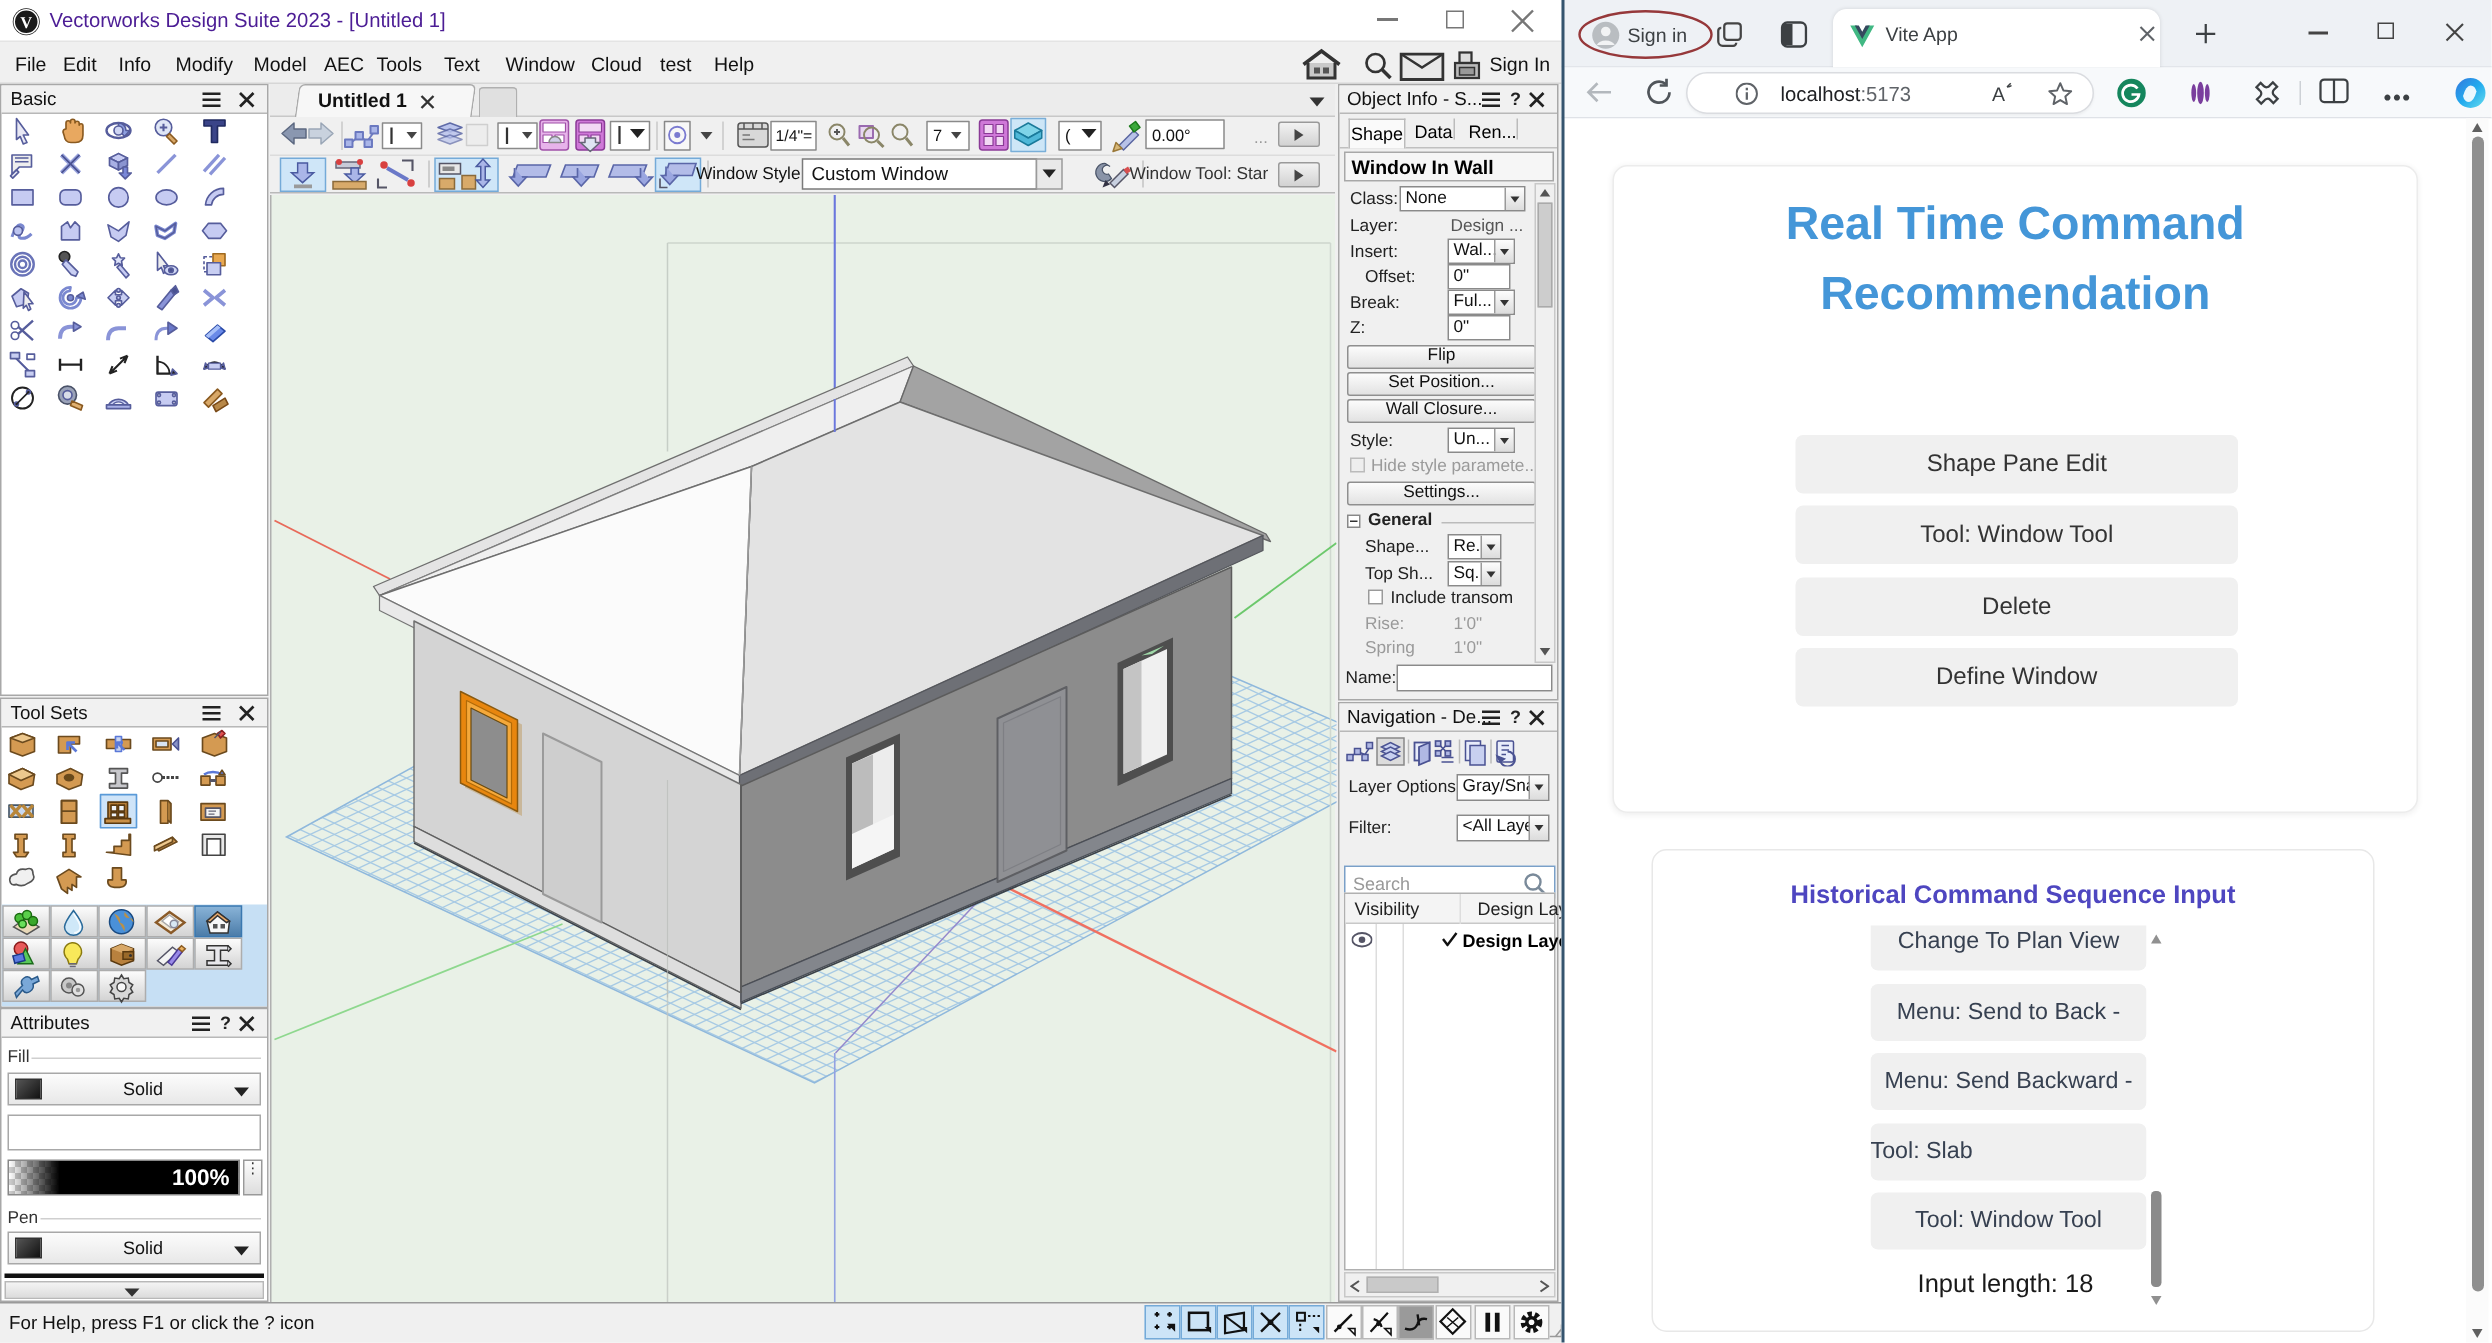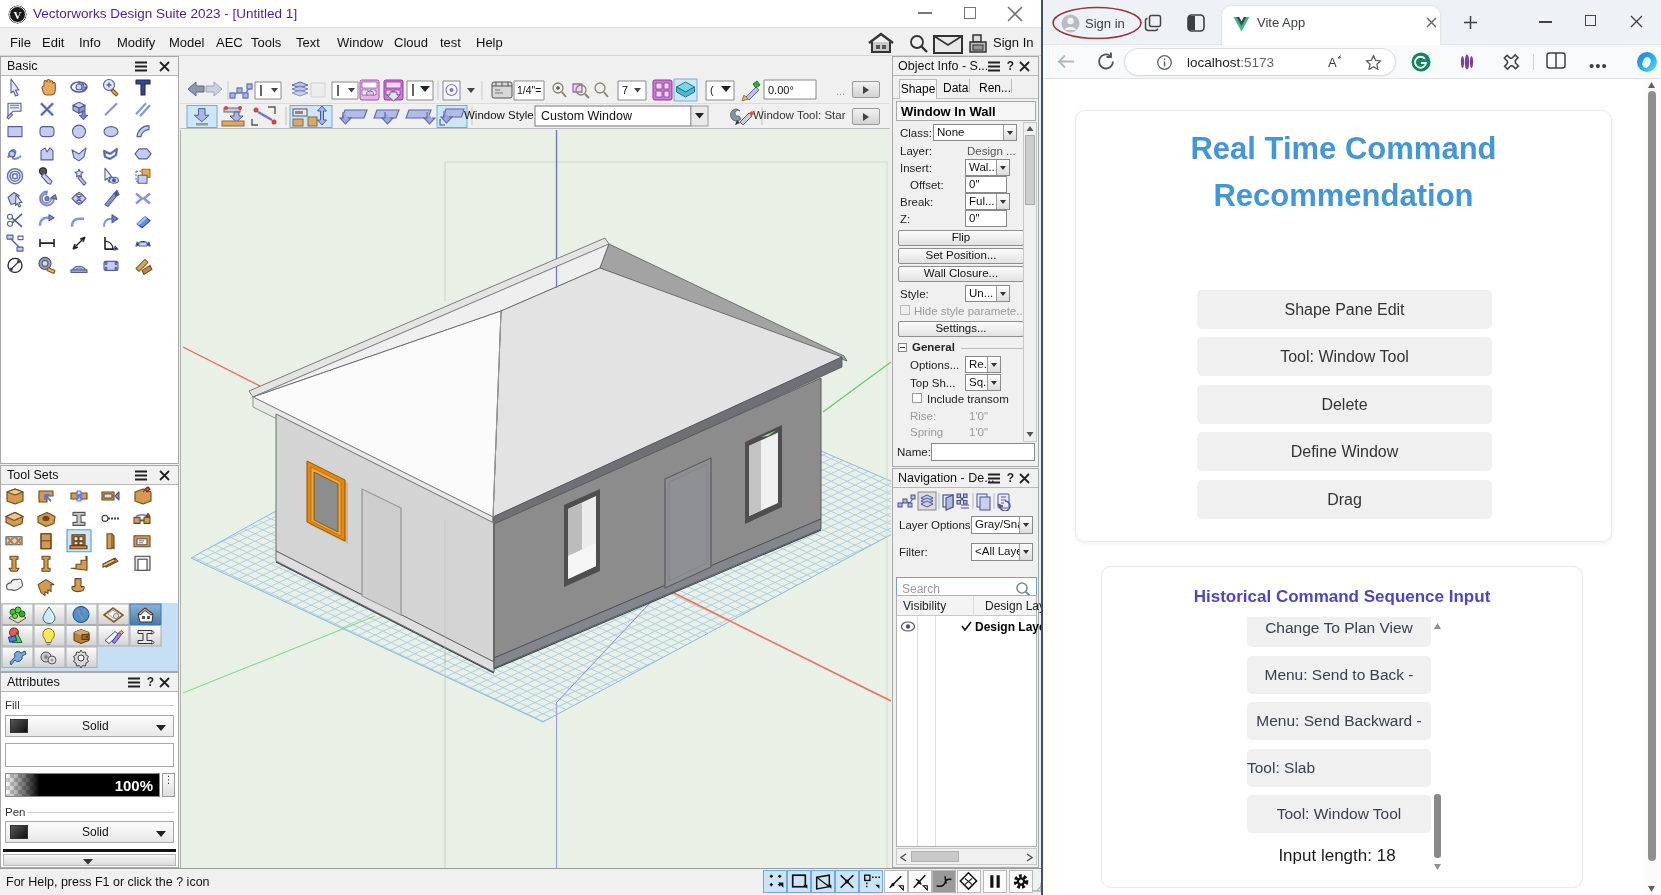--- a/index.html
+++ b/index.html
@@ -61,20 +61,31 @@
  <svg class="ab" style="left:933px;top:7px" width="30" height="19" viewBox="0 0 30 19">
         <rect x="1" y="1" width="28" height="17" fill="#e8e8e8" stroke="#333" stroke-width="2"></rect>
         <path d="M1 1 L15 10 L29 1" fill="none" stroke="#333" stroke-width="1.6"></path>
       </svg>
  <svg class="ab" style="left:969px;top:6px" width="18" height="20" viewBox="0 0 18 20">
         <rect x="4" y="1" width="8" height="7" fill="#ddd" stroke="#333" stroke-width="1.5"></rect>
         <rect x="1" y="8" width="16" height="10" fill="#bbb" stroke="#333" stroke-width="1.5"></rect>
         <rect x="4" y="11" width="10" height="5" fill="#999" stroke="#333" stroke-width="1"></rect>
       </svg>
  <div class="ab" style="left:993px;top:7px;font-size:13px;color:#111">Sign In</div>
+</div>
+<div class="ab" style="left:180px;top:56px;width:710px;height:22px;background:#ececec;border-bottom:1px solid #c8c8c8">
+ <div class="ab" style="left:18px;top:0;width:118px;height:22px;background:#f7f7f7;border:1px solid #aaa;border-bottom:none;border-radius:4px 4px 0 0;transform:skewX(-8deg)"></div>
+ <div class="ab" style="left:32px;top:3px;font-size:13px;font-weight:bold;color:#111">Untitled 1</div>
+ <svg class="ab" style="left:100px;top:7px" width="10" height="10">
+        <path d="M1 1 L9 9 M9 1 L1 9" stroke="#333" stroke-width="1.6"></path>
+      </svg>
+ <div class="ab" style="left:139px;top:2px;width:26px;height:20px;background:#e0e0e0;border:1px solid #b0b0b0;border-bottom:none;border-radius:3px 3px 0 0"></div>
+ <svg class="ab" style="left:692px;top:8px" width="12" height="8">
+        <path d="M1 1 L6 7 L11 1 Z" fill="#333"></path>
+      </svg>
 </div>
 <div class="ab" style="left:180px;top:78px;width:710px;height:26px;background:#f0f0f0;border-bottom:1px solid #dcdcdc">
 <svg width="710" height="26" viewBox="180 78 710 26">
 <g stroke-linejoin="round">
 <path d="M188 89 l8 -7 v4 h8 v6 h-8 v4 z" fill="#8a97b0" stroke="#5c6880" stroke-width="1"></path>
 <path d="M222 89 l-8 -7 v4 h-8 v6 h8 v4 z" fill="#c9d2de" stroke="#9aa6b6" stroke-width="1"></path>
 <line x1="228" y1="81" x2="228" y2="100" stroke="#c9c9c9"></line>
 <g stroke="#6b79c0" stroke-width="1.3" fill="#aab6e8">
             <path d="M233 96 l6-5 6 3 5-7" fill="none"></path>
             <rect x="230" y="93" width="5" height="5"></rect>
@@ -994,21 +1005,21 @@
  <div class="lbl" style="left:7px;top:231px">Style:</div>
  <div class="combo" style="left:72px;top:228px;width:45px;height:17px">Un...<span class="cbtn"></span></div>
  <div class="cb" style="left:7px;top:248px;background:#eee;border-color:#bbb"></div>
  <div class="glbl" style="left:21px;top:248px">Hide style paramete...</div>
  <div class="vbtn" style="left:5px;top:264px;width:126px;height:16px">Settings...</div>
  <div class="ab" style="left:5px;top:286px;width:9px;height:9px;background:#fff;border:1px solid #888">
         <div class="ab" style="left:1px;top:3px;width:5px;height:1px;background:#333"></div>
       </div>
  <div class="lbl" style="left:19px;top:284px;font-weight:bold">General</div>
  <div class="ab" style="left:68px;top:291px;width:64px;border-top:1px solid #bbb"></div>
- <div class="lbl" style="left:17px;top:302px">Options...</div>
+ <div class="lbl" style="left:17px;top:302px">Shape...</div>
  <div class="combo" style="left:72px;top:299px;width:36px;height:17px">Re...<span class="cbtn"></span></div>
  <div class="lbl" style="left:17px;top:320px">Top Sh...</div>
  <div class="combo" style="left:72px;top:317px;width:36px;height:17px">Sq...<span class="cbtn"></span></div>
  <div class="cb" style="left:19px;top:336px"></div>
  <div class="lbl" style="left:34px;top:336px">Include transom</div>
  <div class="glbl" style="left:17px;top:353px">Rise:</div>
  <div class="glbl" style="left:76px;top:353px">1'0"</div>
  <div class="glbl" style="left:17px;top:369px">Spring</div>
  <div class="glbl" style="left:76px;top:369px">1'0"</div>
  <div class="ab" style="left:130px;top:65px;width:14px;height:320px;background:#f0f0f0;border:1px solid #c8c8c8">
@@ -1205,21 +1216,20 @@
       </svg>
 </div>
 <div class="ab" style="left:0;top:79px;width:620px;height:816px;background:#fff"></div>
 
 <div class="ab" style="left:34px;top:110px;width:537px;height:432px;background:#fff;border:1px solid #ececec;border-radius:10px;box-shadow:0 1px 4px rgba(0,0,0,.07)">
   <div class="ab" style="left:0;top:14px;width:100%;text-align:center;font-size:31px;font-weight:bold;color:#4496d8;line-height:47px">Real Time Command<br>Recommendation</div>
   <div class="ab" style="left:121px;top:179px;width:295px;height:39px;background:#f0f0f0;border-radius:5px;text-align:center;line-height:39px;font-size:16px;color:#333">Shape Pane Edit</div>
   <div class="ab" style="left:121px;top:226px;width:295px;height:39px;background:#f0f0f0;border-radius:5px;text-align:center;line-height:39px;font-size:16px;color:#333">Tool: Window Tool</div>
   <div class="ab" style="left:121px;top:274px;width:295px;height:39px;background:#f0f0f0;border-radius:5px;text-align:center;line-height:39px;font-size:16px;color:#333">Delete</div>
   <div class="ab" style="left:121px;top:321px;width:295px;height:39px;background:#f0f0f0;border-radius:5px;text-align:center;line-height:39px;font-size:16px;color:#333">Define Window</div>
-  <div class="ab" style="left:121px;top:369px;width:295px;height:39px;background:#f0f0f0;border-radius:5px;text-align:center;line-height:39px;font-size:16px;color:#333">Drag</div>
 </div>
 <div class="ab" style="left:60px;top:566px;width:482px;height:322px;background:#fff;border:1px solid #e8e8e8;border-radius:10px">
   <div class="ab" style="left:0;top:20px;width:100%;text-align:center;font-size:17px;font-weight:bold;color:#4e46c0">Historical Command Sequence Input</div>
   <div class="ab" style="left:145px;top:50px;width:184px;height:266px;overflow:hidden">
     <div class="ab" style="left:0;top:-8px;width:184px;height:38px;background:#f0f0f0;border-radius:5px;text-align:center;line-height:38px;font-size:15.5px;color:#374151">Change To Plan View</div>
     <div class="ab" style="left:0;top:38.5px;width:184px;height:38px;background:#f0f0f0;border-radius:5px;text-align:center;line-height:38px;font-size:15.5px;color:#374151">Menu: Send to Back -</div>
     <div class="ab" style="left:0;top:85px;width:184px;height:38px;background:#f0f0f0;border-radius:5px;text-align:center;line-height:38px;font-size:15.5px;color:#374151">Menu: Send Backward -</div>
     <div class="ab" style="left:0;top:131.5px;width:184px;height:38px;background:#f0f0f0;border-radius:5px;text-align:left;line-height:38px;font-size:15.5px;color:#374151">Tool: Slab</div>
     <div class="ab" style="left:0;top:178px;width:184px;height:38px;background:#f0f0f0;border-radius:5px;text-align:center;line-height:38px;font-size:15.5px;color:#374151">Tool: Window Tool</div>
   </div>

